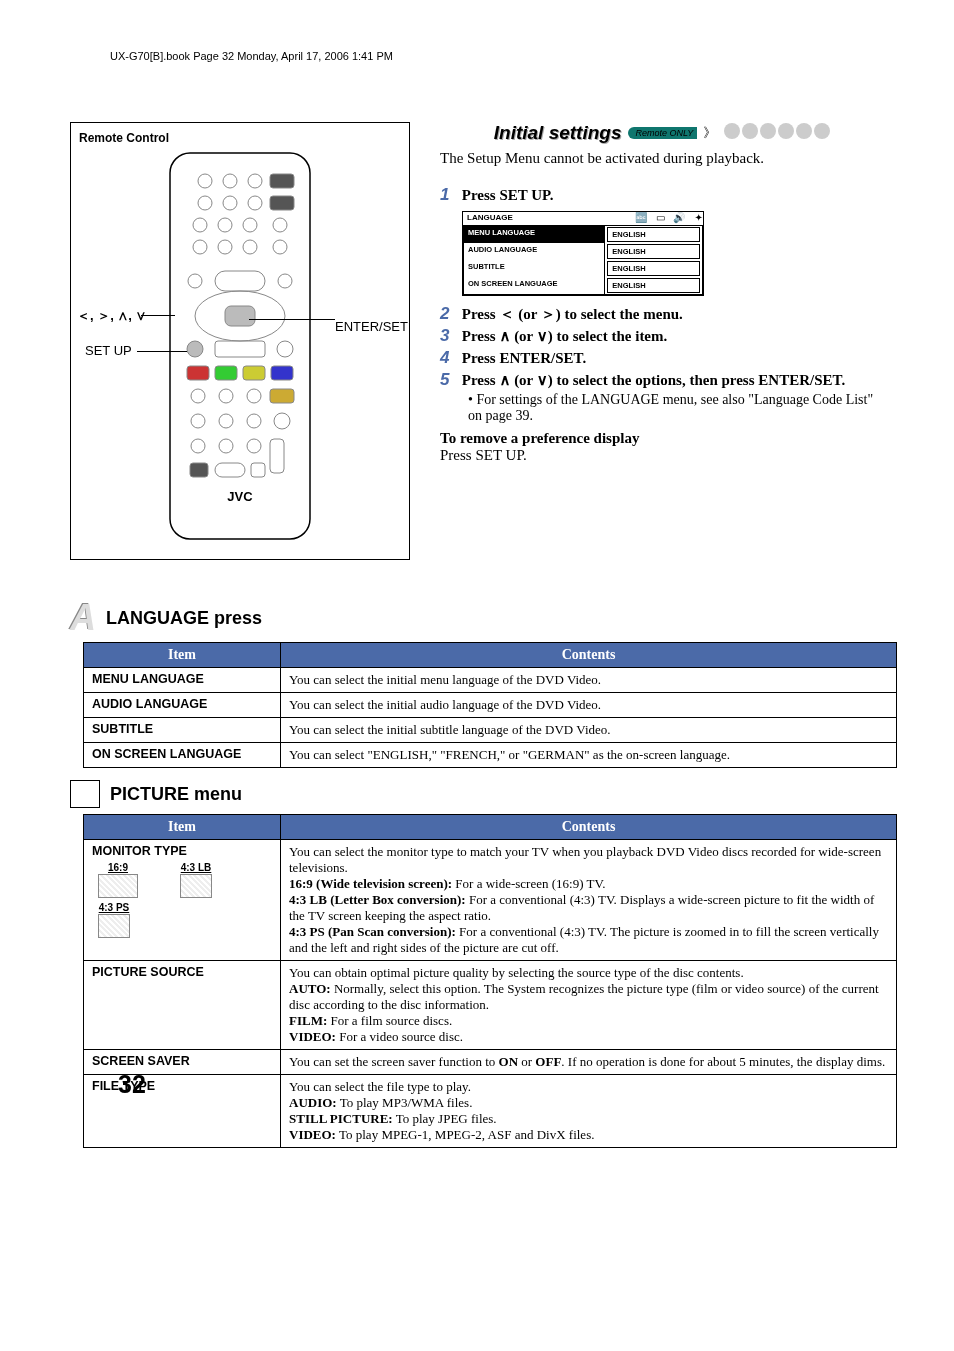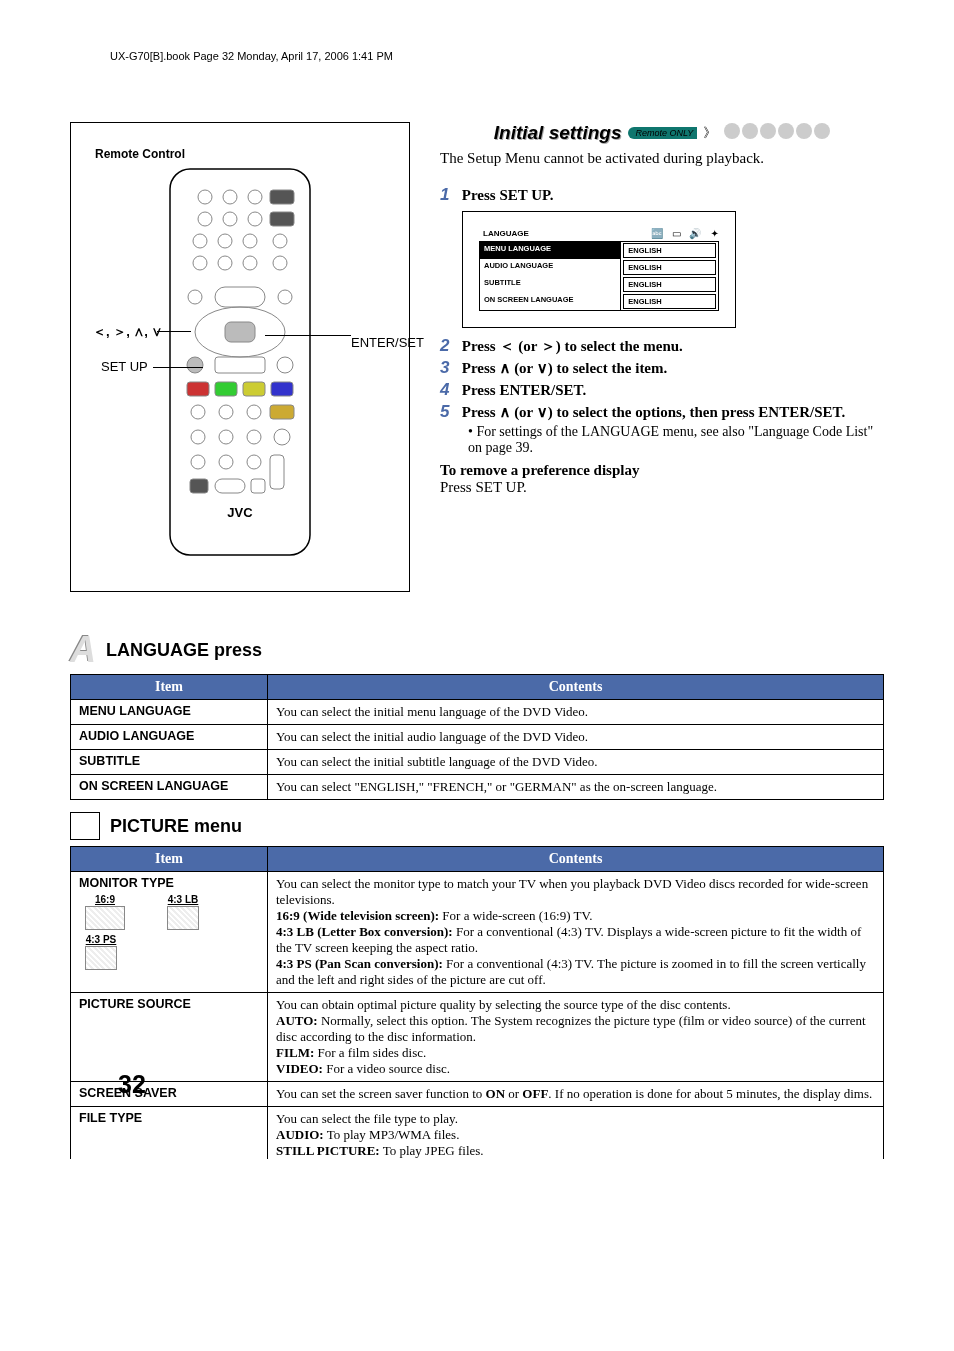--- a/index.html
+++ b/index.html
@@ -54,21 +54,21 @@
     display: flex;
     gap: 30px;
     margin-bottom: 40px;
   }
   .left-col { width: 340px; }
   .right-col { flex: 1; }
 
   
   .rc-box {
     border: 1px solid #000;
-    padding: 24px;
+    padding: 8px;
     font-family: Arial, sans-serif;
   }
   .rc-title {
     font-size: 12px;
     font-weight: bold;
     margin-bottom: 6px;
   }
   .rc-inner {
     position: relative;
     height: 400px;
@@ -130,21 +130,21 @@
   .sub-bullet { margin-left: 28px; font-size: 14px; }
   .remove-hdr { font-weight: bold; margin-top: 6px; }
 
   
   .osd {
     border: 1.5px solid #000;
     width: 240px;
     margin: 6px 0 8px 22px;
     font-family: Arial, sans-serif;
     font-size: 8px;
-    padding: 16px;
+    padding: 0;
   }
   .osd-top {
     display: flex;
     align-items: center;
     gap: 10px;
     padding-bottom: 2px;
   }
   .osd-top span:first-child { font-weight: bold; font-size: 8px; margin-left: 4px; }
   .osd-icons { margin-left: auto; display: flex; gap: 20px; font-size: 10px;}
   .osd-rows { border: 1px solid #000; }
@@ -195,20 +195,21 @@
     font-weight: bold;
     font-size: 18px;
   }
 
   
   table.menu {
     width: 100%;
     border-collapse: collapse;
     font-size: 13px;
     margin-bottom: 12px;
+    margin-left: 13px;
   }
   table.menu th {
     background: #4b6aa8;
     color: #fff;
     font-family: "Times New Roman", serif;
     font-weight: bold;
     padding: 4px 6px;
     border: 1px solid #000;
     font-size: 14px;
   }
@@ -434,21 +435,21 @@
           <b>16:9 (Wide television screen):</b><span> For a wide-screen (16:9) TV.</span><br>
           <b>4:3 LB (Letter Box conversion):</b><span> For a conventional (4:3) TV. Displays a wide-screen picture to fit the width of the TV screen keeping the aspect ratio.</span><br>
           <b>4:3 PS (Pan Scan conversion):</b><span> For a conventional (4:3) TV. The picture is zoomed in to fill the screen vertically and the left and right sides of the picture are cut off.</span>
         </td>
       </tr>
       <tr>
         <td class="item">PICTURE SOURCE</td>
         <td>
           <span>You can obtain optimal picture quality by selecting the source type of the disc contents.</span><br>
           <b>AUTO:</b><span> Normally, select this option. The System recognizes the picture type (film or video source) of the current disc according to the disc information.</span><br>
-          <b>FILM:</b><span> For a film sides disc.</span><br>
+          <b>FILM:</b><span> For a film source discs.</span><br>
           <b>VIDEO:</b><span> For a video source disc.</span>
         </td>
       </tr>
       <tr>
         <td class="item">SCREEN SAVER</td>
         <td><span>You can set the screen saver function to </span><b>ON</b><span> or </span><b>OFF</b><span>. If no operation is done for about 5 minutes, the display dims.</span></td>
       </tr>
       <tr>
         <td class="item">FILE TYPE</td>
         <td>

